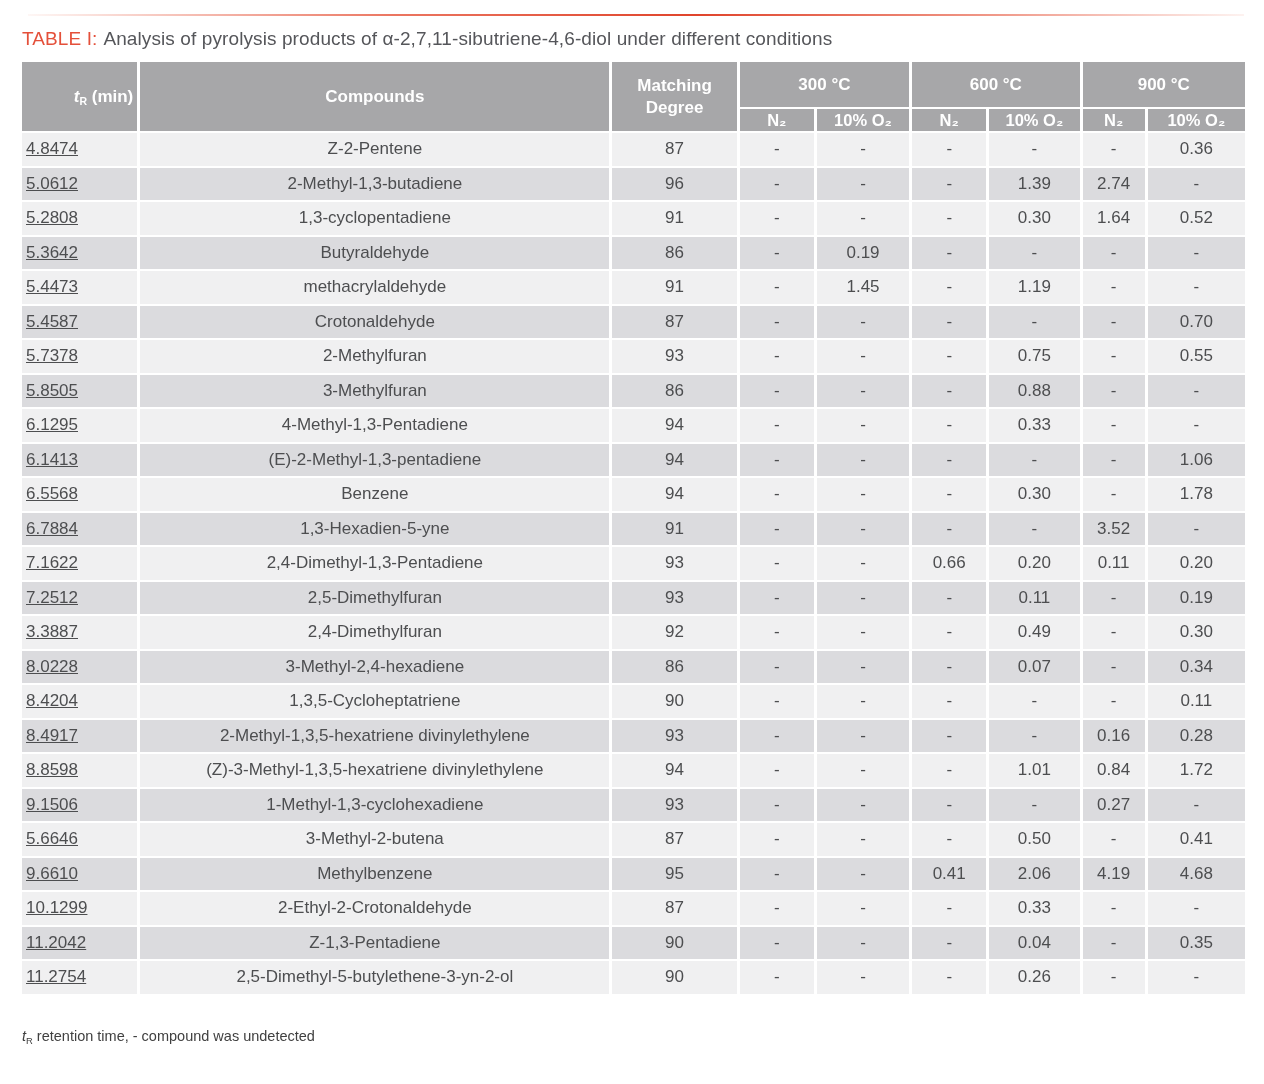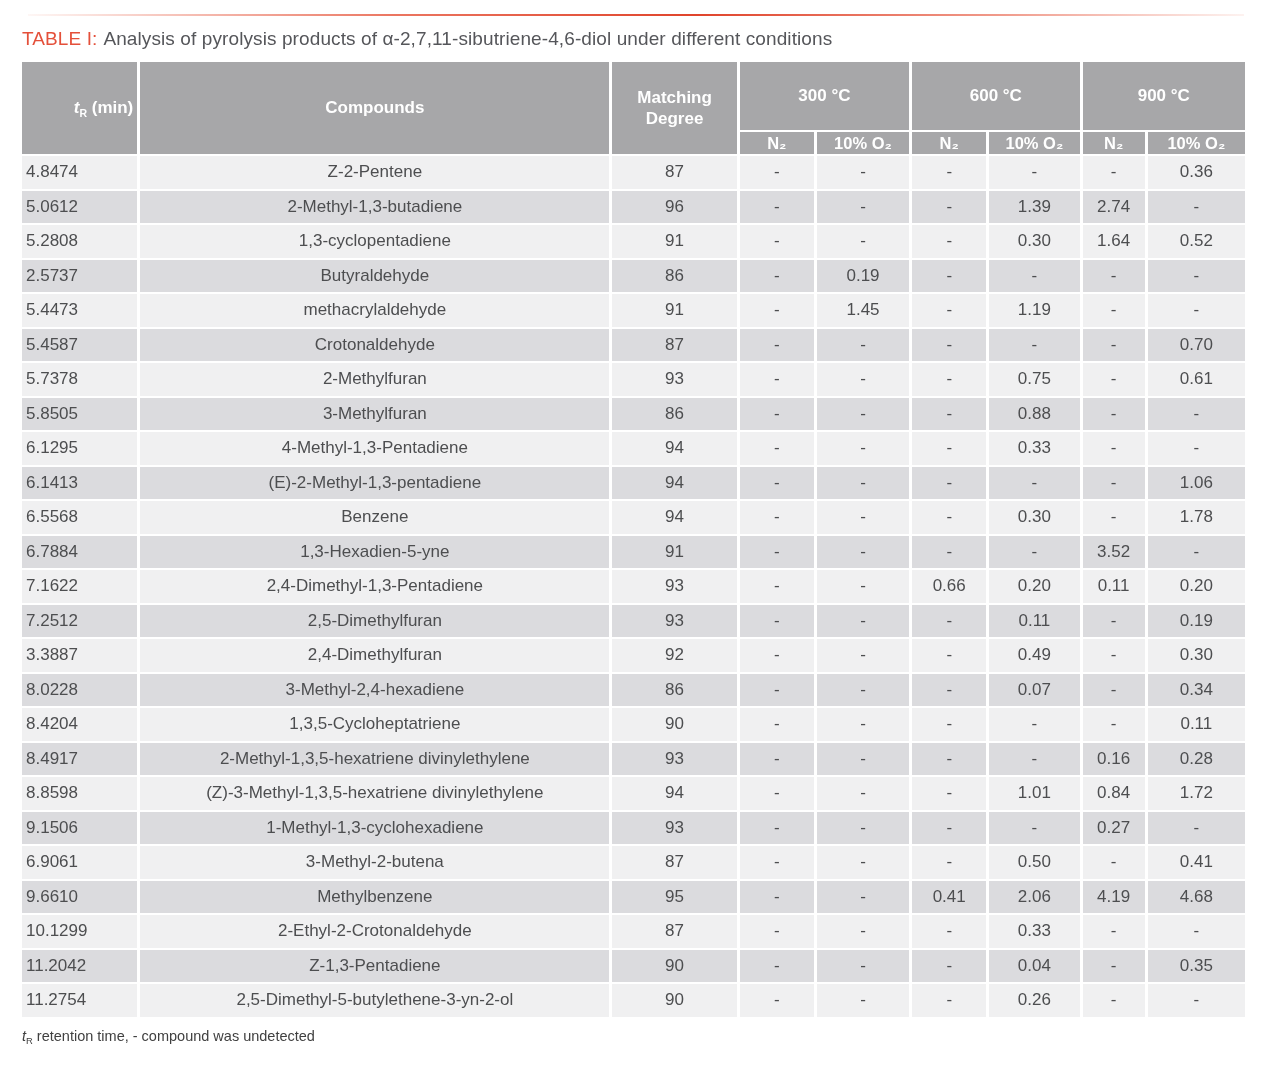--- a/index.html
+++ b/index.html
@@ -53,21 +53,21 @@
   }
   th {
     background: #a7a7a9;
     color: #ffffff;
     font-weight: bold;
     font-size: 17px;
     padding: 0 4px;
     text-align: center;
     vertical-align: middle;
   }
-  th.group-th { height: 68px; }
+  th.group-th { height: 45px; }
   th.sub-th   { height: 22px; font-size: 16.5px; }
   th.tr-th {
     text-align: right;
     padding-left: 24px;
   }
   th.matching-th { padding: 0 15px; line-height: 1.25; }
   th sub, td sub {
     font-size: 0.62em;
     vertical-align: baseline;
     position: relative;
@@ -80,20 +80,21 @@
     height: 32.5px;
     padding: 0 4px;
     color: #4d4e50;
     white-space: nowrap;
     overflow: hidden;
   }
   tbody tr:nth-child(odd) td  { background: #f0f0f1; }
   tbody tr:nth-child(even) td { background: #dbdbde; }
   td.tr-cell {
     text-align: left;
+    text-decoration: underline;
   }
   .footnotes {
     position: absolute;
     top: 1026px;
     left: 22px;
     font-size: 14.5px;
     color: #404040;
     line-height: 1.45;
   }
   .footnotes i { font-style: italic; }
@@ -173,21 +174,21 @@
           <td>1,3-cyclopentadiene</td>
           <td>91</td>
           <td>-</td>
           <td>-</td>
           <td>-</td>
           <td>0.30</td>
           <td>1.64</td>
           <td>0.52</td>
         </tr>
         <tr>
-          <td class="tr-cell">2.5737</td>
+          <td class="tr-cell">5.3642</td>
           <td>Butyraldehyde</td>
           <td>86</td>
           <td>-</td>
           <td>0.19</td>
           <td>-</td>
           <td>-</td>
           <td>-</td>
           <td>-</td>
         </tr>
         <tr>
@@ -214,21 +215,21 @@
         </tr>
         <tr>
           <td class="tr-cell">5.7378</td>
           <td>2-Methylfuran</td>
           <td>93</td>
           <td>-</td>
           <td>-</td>
           <td>-</td>
           <td>0.75</td>
           <td>-</td>
-          <td>0.61</td>
+          <td>0.55</td>
         </tr>
         <tr>
           <td class="tr-cell">5.8505</td>
           <td>3-Methylfuran</td>
           <td>86</td>
           <td>-</td>
           <td>-</td>
           <td>-</td>
           <td>0.88</td>
           <td>-</td>
@@ -360,21 +361,21 @@
           <td>1-Methyl-1,3-cyclohexadiene</td>
           <td>93</td>
           <td>-</td>
           <td>-</td>
           <td>-</td>
           <td>-</td>
           <td>0.27</td>
           <td>-</td>
         </tr>
         <tr>
-          <td class="tr-cell">6.9061</td>
+          <td class="tr-cell">5.6646</td>
           <td>3-Methyl-2-butena</td>
           <td>87</td>
           <td>-</td>
           <td>-</td>
           <td>-</td>
           <td>0.50</td>
           <td>-</td>
           <td>0.41</td>
         </tr>
         <tr>

